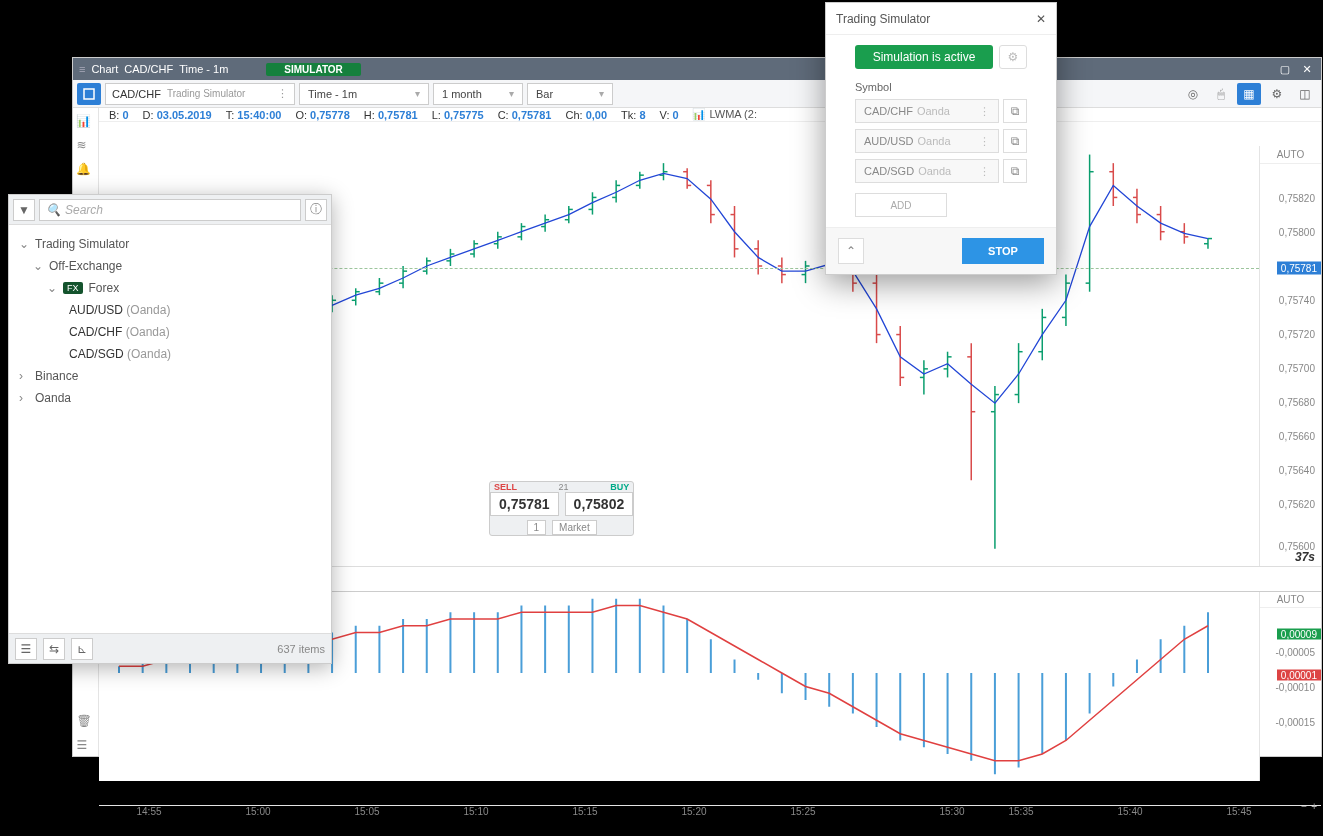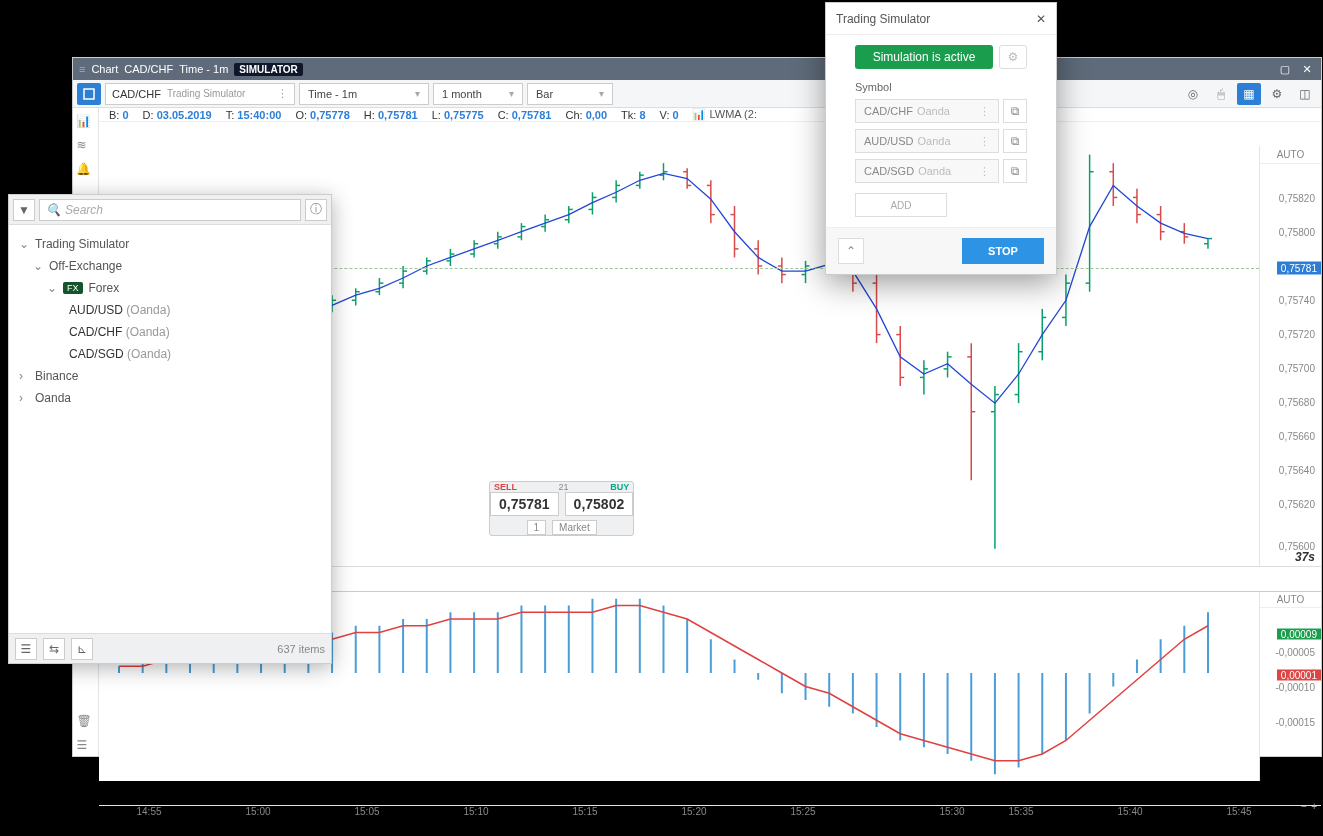--- a/index.html
+++ b/index.html
@@ -2,21 +2,21 @@
 <html><head>
 <meta charset="utf-8">
 <style>
 * { box-sizing: border-box; margin: 0; padding: 0; font-family: -apple-system, BlinkMacSystemFont, "Segoe UI", Arial, sans-serif; }
 body { background: #000; width: 1323px; height: 836px; position: relative; font-size: 12px; color: #555; }
 
 
 .chart-window { position: absolute; left: 72px; top: 57px; width: 1250px; height: 700px; background: #fff; border: 1px solid #ccc; box-shadow: 0 4px 20px rgba(0,0,0,0.3); }
 .chart-titlebar { height: 22px; background: #5f6b7a; color: #fff; display: flex; align-items: center; padding: 0 6px; gap: 6px; font-size: 11px; }
 .chart-titlebar .drag-icon { color: #aab; }
-.chart-titlebar .badge { background: #0f172a; padding: 1px 5px; border-radius: 2px; font-size: 10px; font-weight: bold; }
+.chart-titlebar .badge { background: #15803d; padding: 1px 18px; border-radius: 2px; font-size: 10px; font-weight: bold; margin-left: 32px; }
 .chart-titlebar .spacer { flex: 1; }
 .chart-titlebar .win-btn { width: 16px; text-align: center; cursor: pointer; }
 
 .chart-toolbar { height: 28px; background: #f5f6f8; border-bottom: 1px solid #ddd; display: flex; align-items: center; padding: 0 4px; gap: 4px; }
 .tb-iconbox { width: 24px; height: 22px; background: #2d7fd6; border-radius: 2px; display: flex; align-items: center; justify-content: center; color: #fff; }
 .tb-symbol { width: 190px; height: 22px; border: 1px solid #ccc; background: #fff; display: flex; align-items: center; padding: 0 6px; font-size: 11px; gap: 6px; }
 .tb-symbol .label { color: #333; }
 .tb-symbol .hint { color: #999; font-size: 10px; }
 .tb-symbol .dots { margin-left: auto; color: #999; }
 .tb-select { height: 22px; border: 1px solid #ccc; background: #fff; display: flex; align-items: center; padding: 0 8px; font-size: 11px; color: #444; gap: 8px; }

